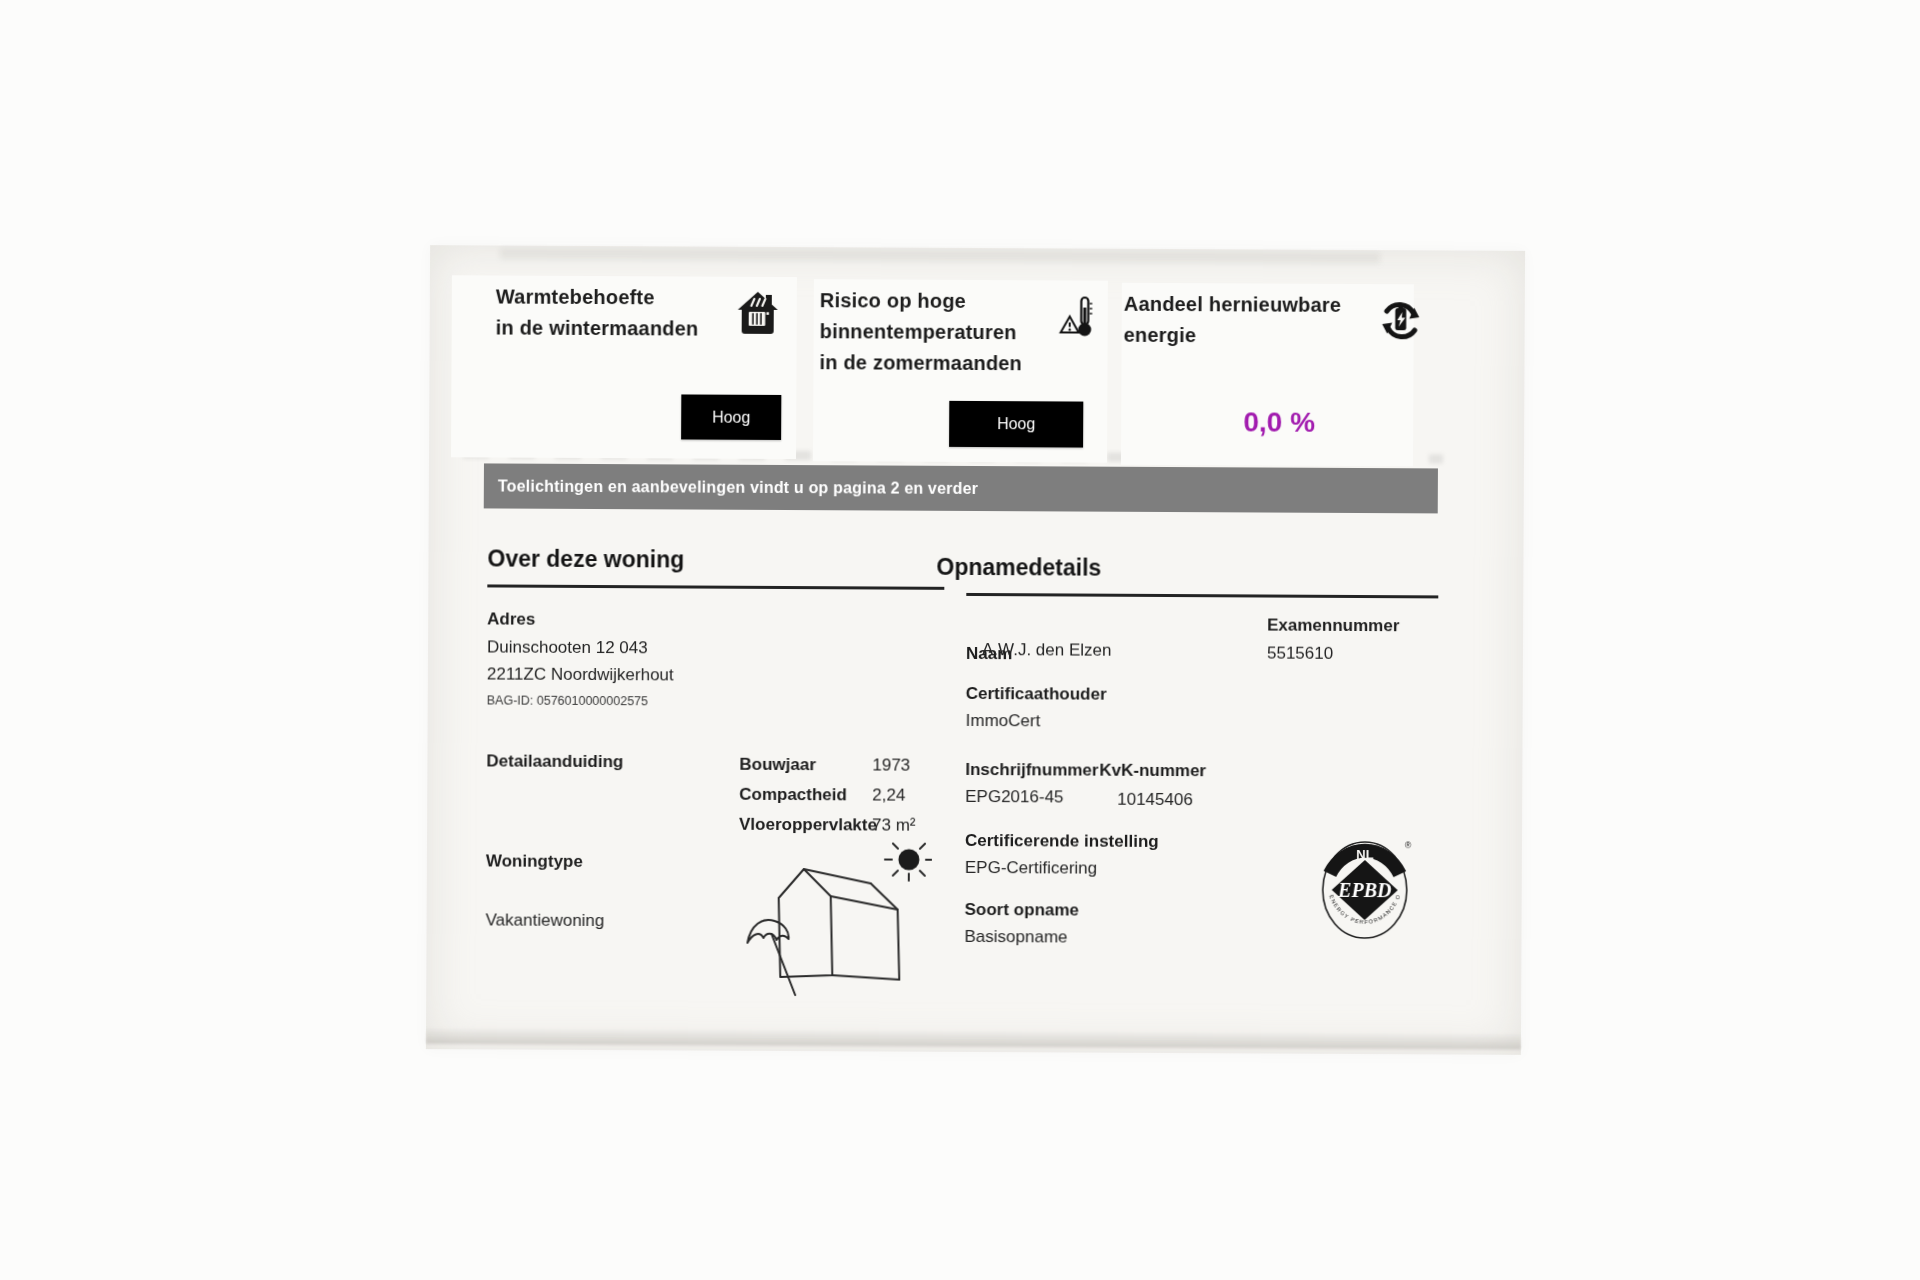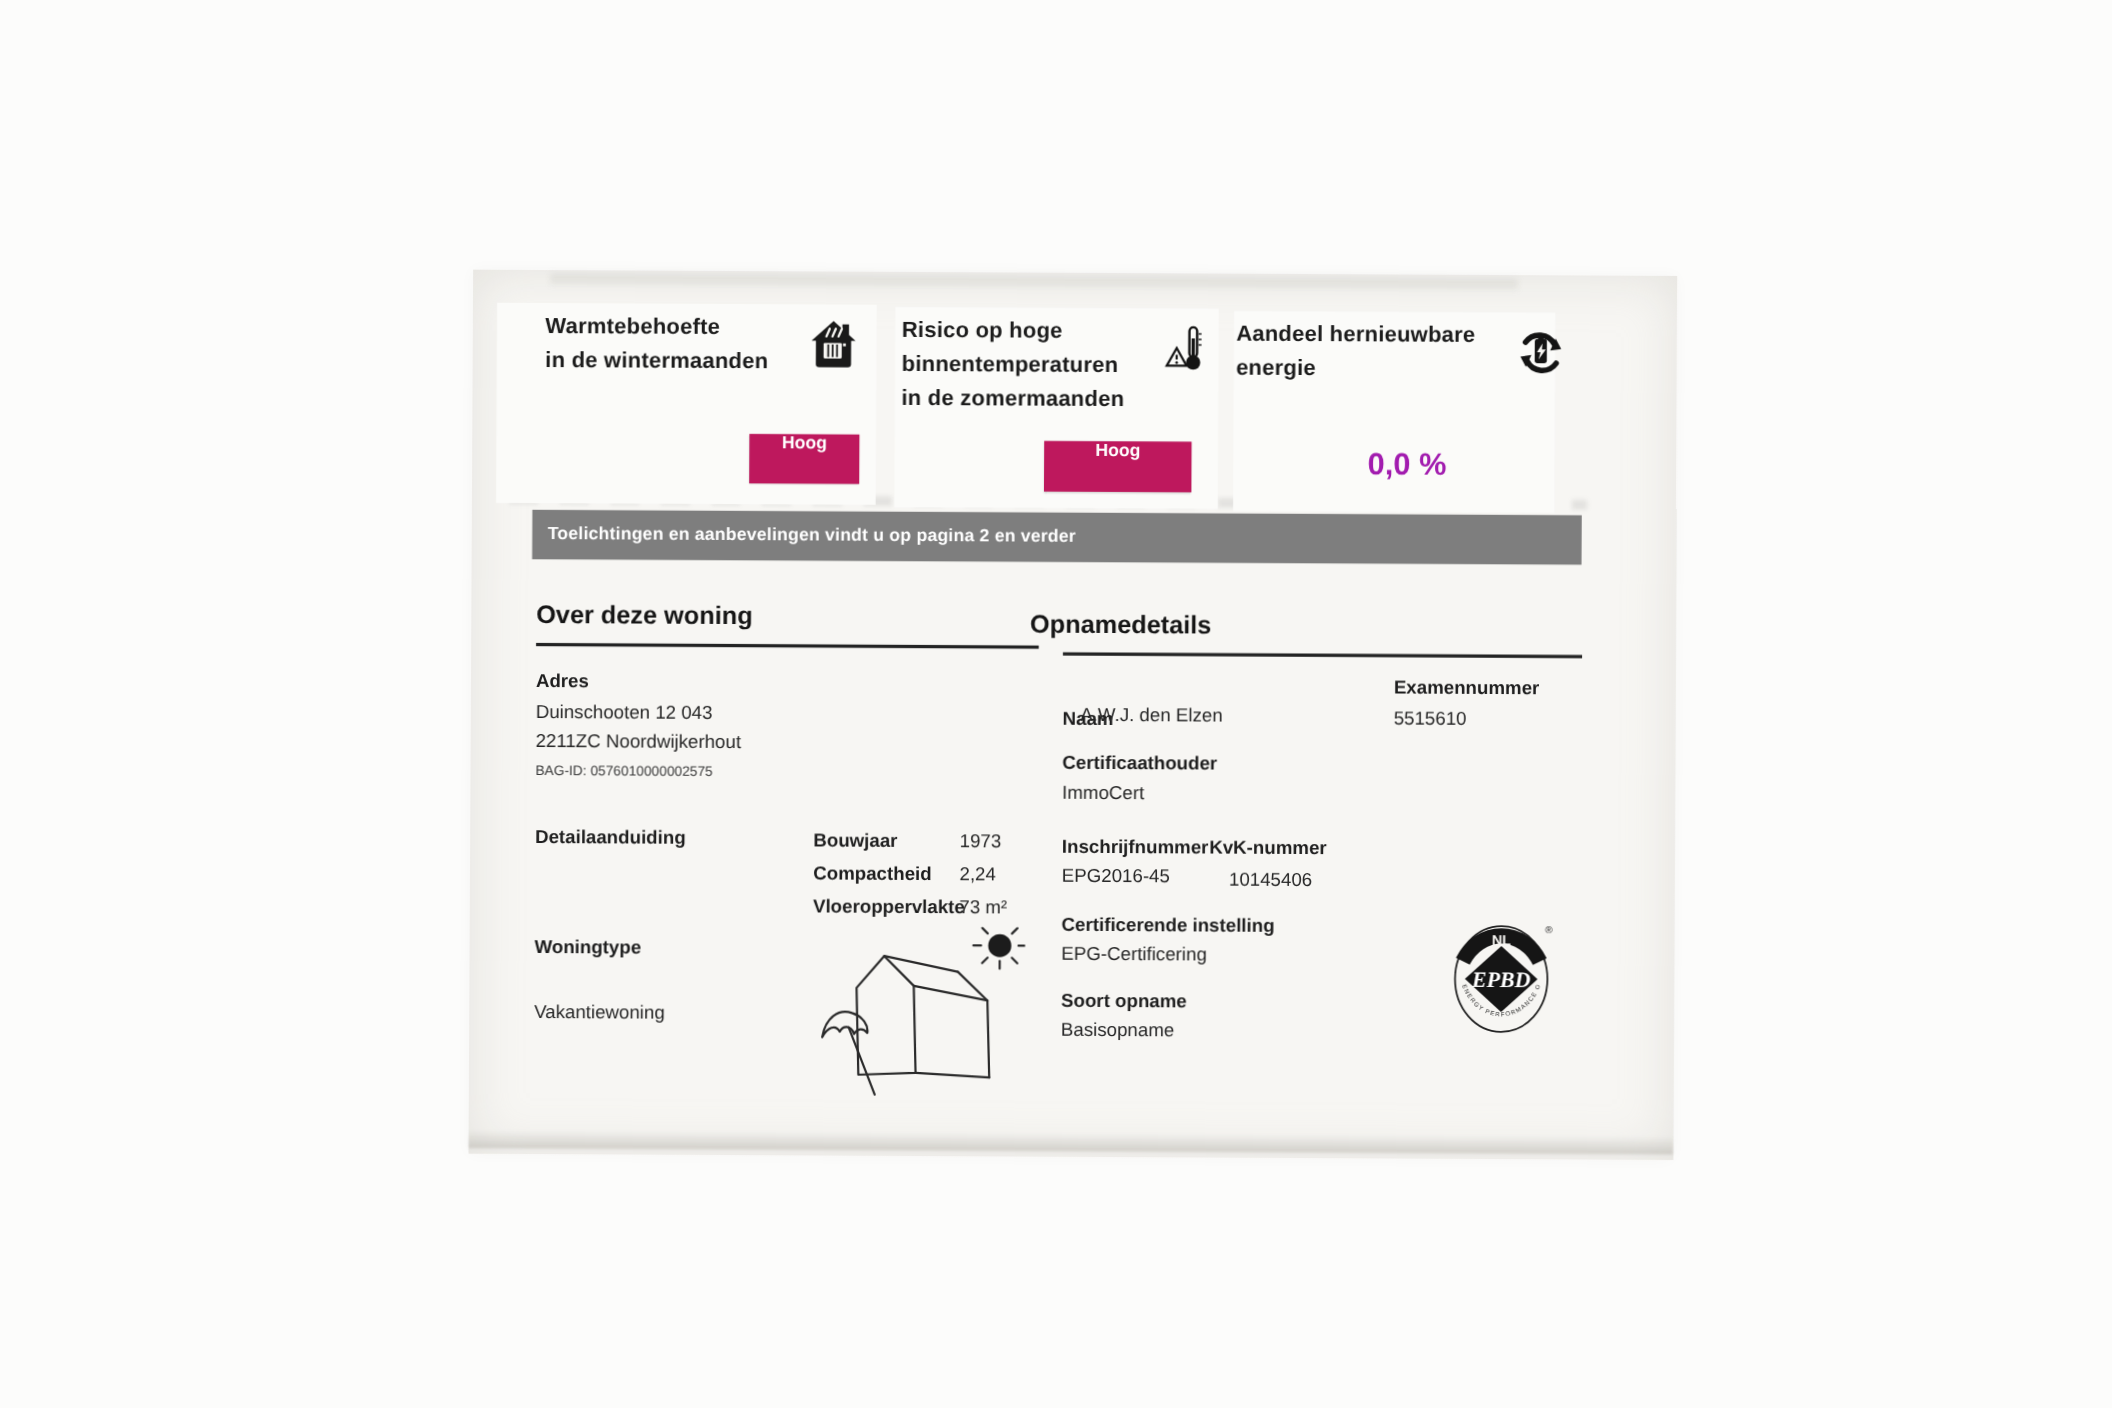--- a/index.html
+++ b/index.html
@@ -15,22 +15,22 @@
     position:absolute;left:428px;top:248px;width:1095px;height:804px;
     background:#f7f6f3;
     box-shadow:inset 0 0 46px rgba(198,195,186,0.38), 0 0 14px rgba(0,0,0,0.03);
     transform:rotate(0.3deg);
     filter:blur(0.3px);
   }
   .abs{position:absolute;}
   .panel{background:#fbfbf9;}
   .ind-title{font-size:20px;font-weight:bold;line-height:31px;color:#1c1c1c;letter-spacing:0.2px;}
   .badge{
-    background:#be185d;color:#ffffff;font-size:16px;font-weight:bold;
-    display:flex;align-items:flex-start;justify-content:center;
+    background:#000000;color:#ffffff;font-size:16px;font-weight:normal;
+    display:flex;align-items:center;justify-content:center;
     box-shadow:0 1px 2px rgba(0,0,0,0.25);
   }
   .big-value{font-size:28px;font-weight:bold;color:#a21caf;text-align:center;}
   .banner{
     background:#7e7e7e;color:#ffffff;font-size:16px;font-weight:bold;
     line-height:45px;padding-left:14px;letter-spacing:0.2px;
     box-sizing:border-box;
   }
   .section-heading{font-size:23px;font-weight:bold;color:#161616;}
   .rule{background:#232323;height:3px;}

